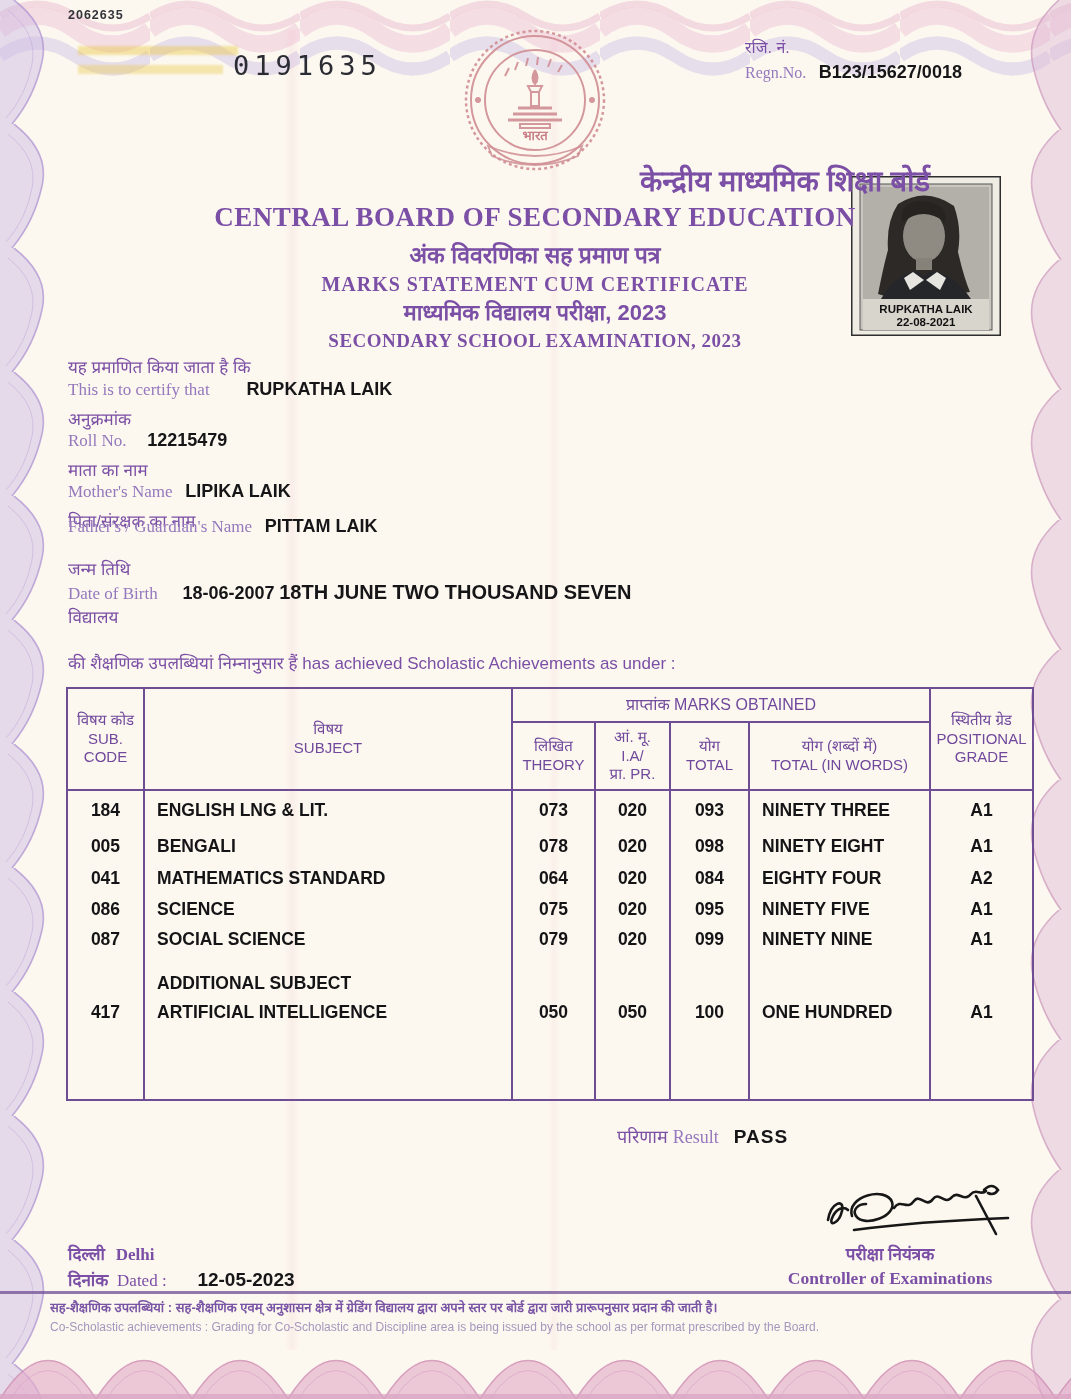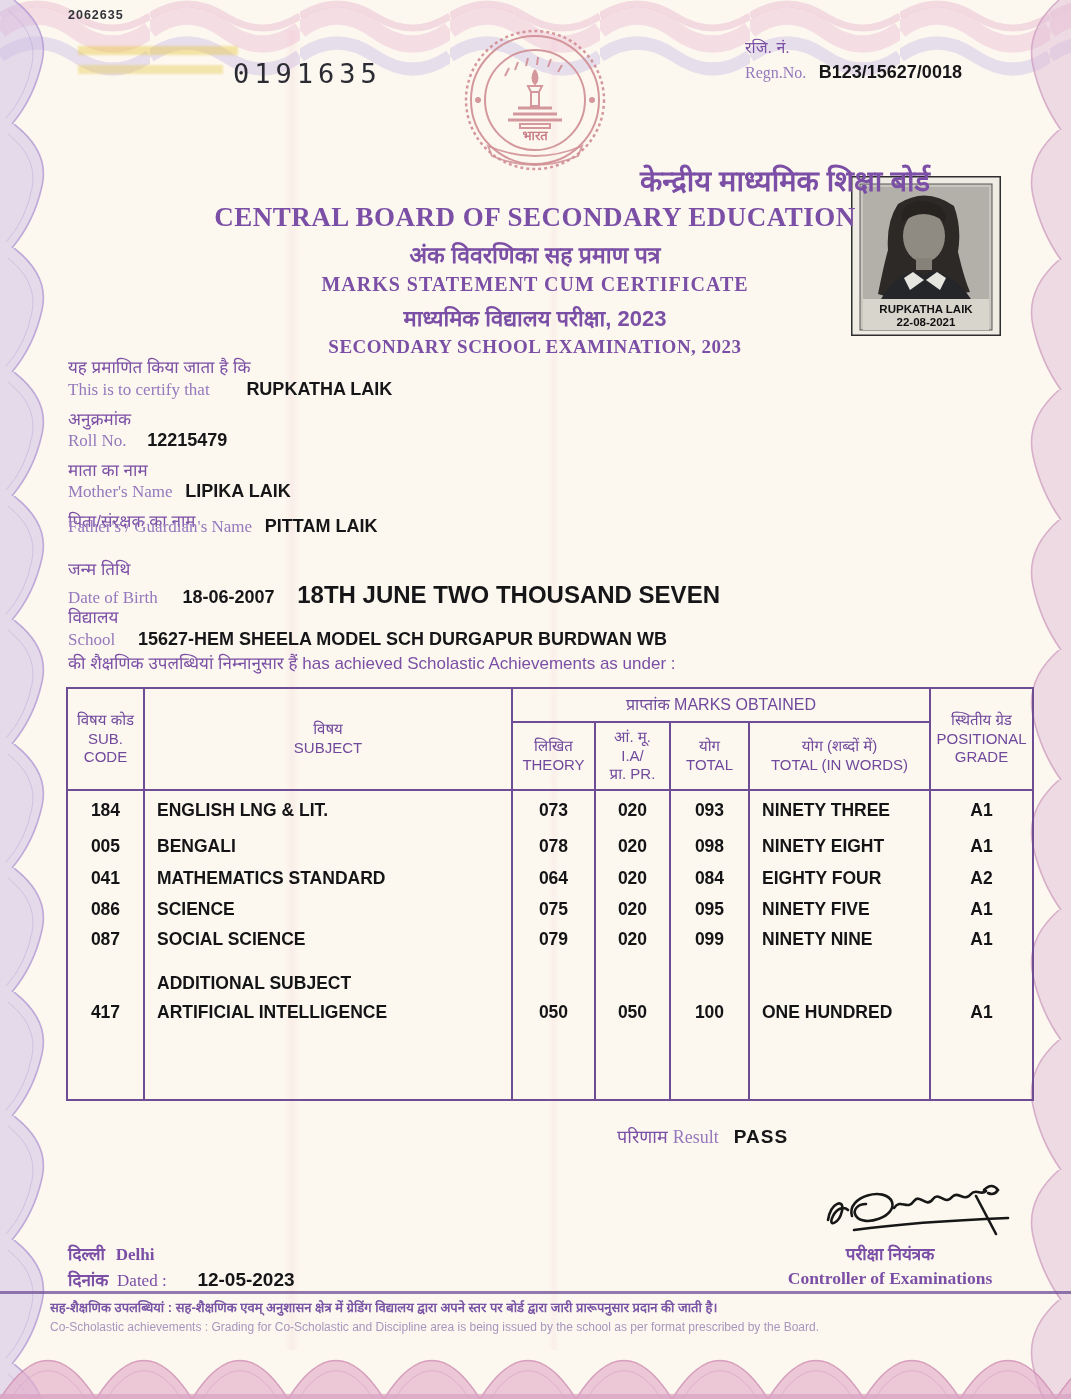--- a/index.html
+++ b/index.html
@@ -84,21 +84,21 @@
   <div class="streak" style="left:284px;width:16px;background:linear-gradient(90deg,rgba(236,160,185,0),rgba(236,160,185,0.12),rgba(236,160,185,0));"></div>
   <div class="streak" style="left:548px;width:12px;background:linear-gradient(90deg,rgba(236,160,185,0),rgba(236,160,185,0.10),rgba(236,160,185,0));"></div>
 
   <div class="abs" style="left:68px;top:8px;z-index:3;font-size:12.5px;font-weight:bold;color:#33333a;letter-spacing:1px;">2062635</div>
 
   <div class="abs" style="left:78px;top:46px;z-index:3;filter:blur(1.2px);">
     <div style="width:160px;height:9px;background:rgba(232,200,74,0.45);margin-bottom:10px;"></div>
     <div style="width:145px;height:9px;background:rgba(232,200,74,0.40);"></div>
   </div>
 
-  <div class="abs" style="left:233px;top:58px;z-index:3;font-family:'DejaVu Sans Mono',monospace;font-size:27px;color:#2b2b33;letter-spacing:5px;">0191635</div>
+  <div class="abs" style="left:233px;top:50px;z-index:3;font-family:'DejaVu Sans Mono',monospace;font-size:27px;color:#2b2b33;letter-spacing:5px;">0191635</div>
 
   <svg class="abs" style="left:458px;top:28px;z-index:3;" width="155" height="148" viewBox="0 0 155 148">
     <g stroke="#d08e94" fill="none" opacity="0.9">
       <circle cx="77" cy="72" r="69" stroke-width="2.5" stroke-dasharray="3,3"></circle>
       <circle cx="77" cy="72" r="64" stroke-width="2"></circle>
       <circle cx="77" cy="72" r="50" stroke-width="2"></circle>
       <circle cx="20" cy="72" r="2.6" fill="#d08e94"></circle>
       <circle cx="134" cy="72" r="2.6" fill="#d08e94"></circle>
       <path d="M47,48 L51,40 M57,42 L60,34 M68,38 L70,30 M79,37 L80,29 M90,39 L93,31 M100,44 L104,37" stroke-width="2"></path>
       <path d="M77,42 q-5,9 0,14 q5,-5 0,-14" stroke-width="2" fill="#d08e94"></path>
@@ -133,21 +133,21 @@
     <rect x="12" y="123" width="126" height="31" fill="#d8d5cd"></rect>
     <text x="75" y="137" text-anchor="middle" font-size="11.5" font-weight="bold" fill="#111">RUPKATHA LAIK</text>
     <text x="75" y="150" text-anchor="middle" font-size="11.5" font-weight="bold" fill="#111">22-08-2021</text>
   </svg>
 
   <div class="abs heading-block" style="top:160px;">
     <div class="purple hi" style="font-size:29px;font-weight:600;text-align:right;">केन्द्रीय माध्यमिक शिक्षा बोर्ड</div>
     <div class="purple serif" style="font-size:27px;font-weight:bold;letter-spacing:0.5px;margin-top:3px;">CENTRAL BOARD OF SECONDARY EDUCATION</div>
     <div class="purple hi" style="font-size:23px;font-weight:600;margin-top:5px;">अंक विवरणिका सह प्रमाण पत्र</div>
     <div class="purple serif" style="font-size:20px;font-weight:bold;letter-spacing:1px;margin-top:3px;">MARKS STATEMENT CUM CERTIFICATE</div>
-    <div class="purple hi" style="font-size:22px;font-weight:600;margin-top:6px;">माध्यमिक विद्यालय परीक्षा, 2023</div>
+    <div class="purple hi" style="font-size:22px;font-weight:600;">माध्यमिक विद्यालय परीक्षा, 2023</div>
     <div class="purple serif" style="font-size:19px;font-weight:bold;letter-spacing:0.5px;margin-top:4px;">SECONDARY SCHOOL EXAMINATION, 2023</div>
   </div>
 
   <div class="abs field" style="top:355px;font-size:17px;">
     <span class="purple hi">यह प्रमाणित किया जाता है कि</span>
   </div>
   <div class="abs field" style="top:379px;font-size:17px;">
     <span class="purple-soft serif">This is to certify that</span>
     <span class="val" style="font-size:18px;margin-left:32px;">RUPKATHA LAIK</span>
   </div>
@@ -175,29 +175,25 @@
     <span class="purple-soft serif">Father's / Guardian's Name</span>
     <span class="val" style="font-size:18px;margin-left:8px;">PITTAM LAIK</span>
   </div>
 
   <div class="abs field" style="top:557px;font-size:17px;">
     <span class="purple hi">जन्म तिथि</span>
   </div>
   <div class="abs field" style="top:581px;font-size:17px;">
     <span class="purple-soft serif">Date of Birth</span>
     <span class="val" style="font-size:18px;margin-left:20px;">18-06-2007</span>
-    <span class="val" style="font-size:24px;margin-left:18px;">18TH JUNE TWO THOUSAND SEVEN</span>
+    <span class="val" style="font-size:20px;">18TH JUNE TWO THOUSAND SEVEN</span>
   </div>
 
   <div class="abs field" style="top:605px;font-size:17px;">
     <span class="purple hi">विद्यालय</span>
-  </div>
-  <div class="abs field" style="top:629px;font-size:17px;">
-    <span class="purple-soft serif">School</span>
-    <span class="val" style="font-size:18px;margin-left:18px;">15627-HEM SHEELA MODEL SCH DURGAPUR BURDWAN WB</span>
   </div>
 
   <div class="abs field" style="top:651px;font-size:17px;">
     <span class="purple hi">की शैक्षणिक उपलब्धियां निम्नानुसार हैं has achieved Scholastic Achievements as under :</span>
   </div>
 
   <table id="marks-table">
     <colgroup>
       <col style="width:77px">
         <col style="width:368px">

